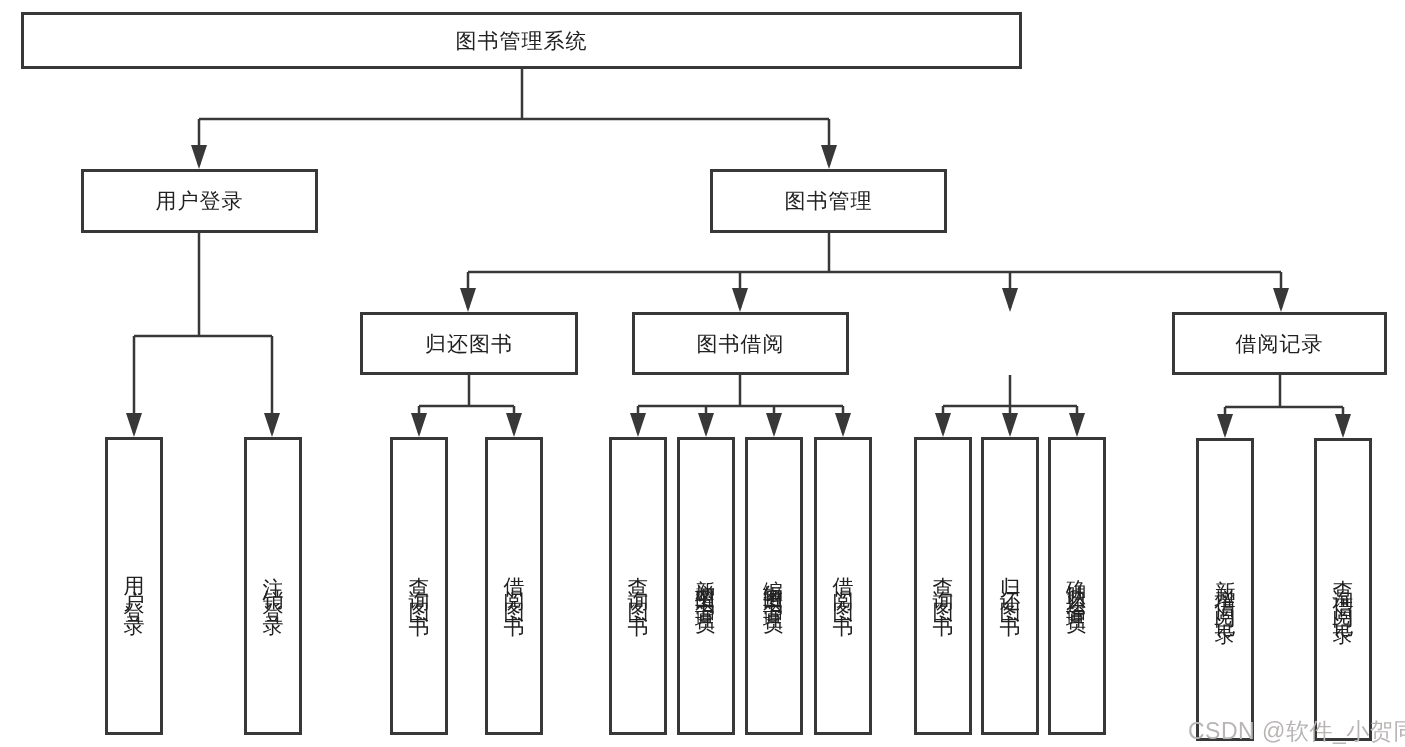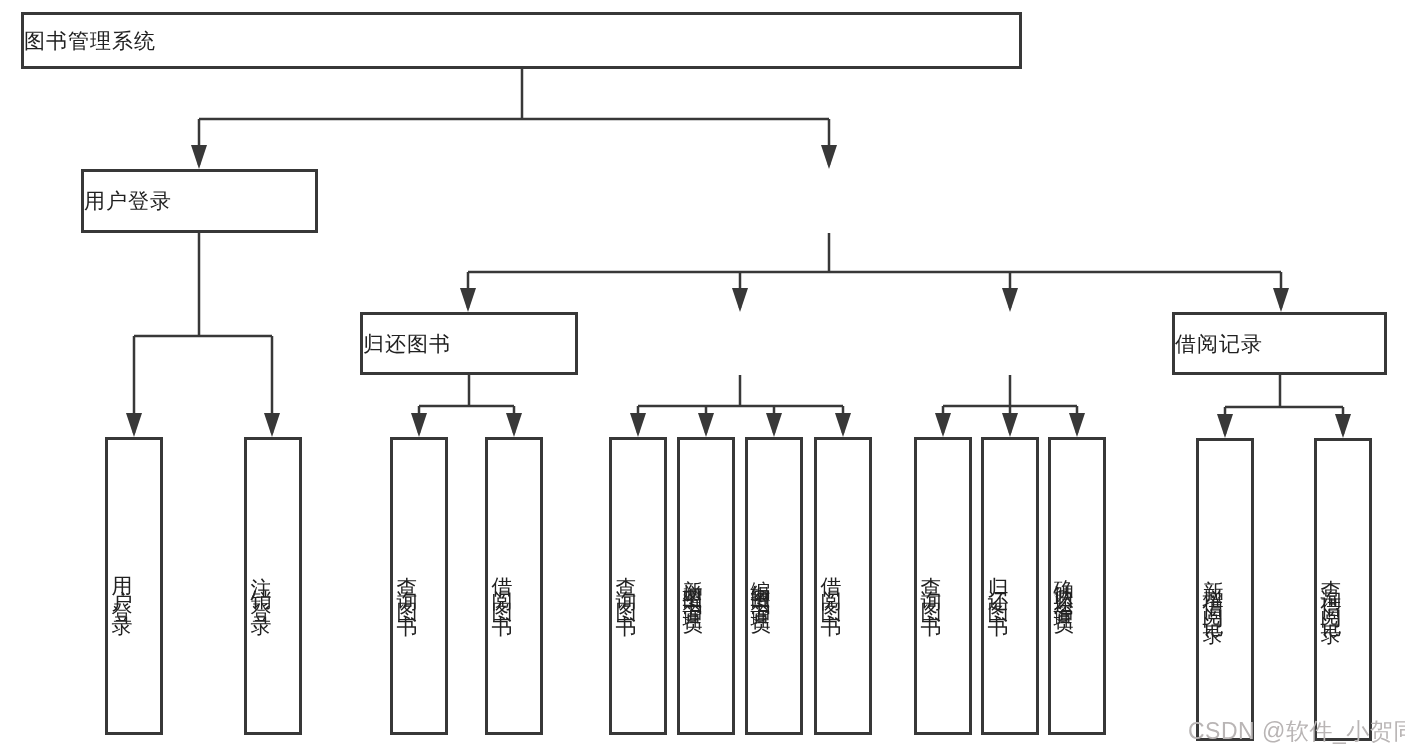--- a/index.html
+++ b/index.html
@@ -20,21 +20,21 @@
     width: 1405px; height: 747px;
     pointer-events: none;
   }
   .node {
     position: absolute;
     box-sizing: border-box;
     background: #ffffff;
     border: 3px solid #383838;
     display: flex;
     align-items: center;
-    justify-content: flex-start;
+    justify-content: center;
     color: #212121;
   }
   .h-box span {
     font-size: 21px;
     letter-spacing: 1px;
     white-space: nowrap;
   }
   .v-box span {
     writing-mode: vertical-rl;
     text-orientation: mixed;
@@ -98,23 +98,29 @@
     </g>
   </svg>
 
   <div class="node h-box" style="left:21px; top:12px; width:1001px; height:57px;">
     <span>图书管理系统</span>
   </div>
 
   <div class="node h-box" style="left:81px; top:169px; width:237px; height:64px;">
     <span>用户登录</span>
   </div>
+  <div class="node h-box" style="left:710px; top:169px; width:237px; height:64px;">
+    <span>图书管理</span>
+  </div>
 
   <div class="node h-box" style="left:360px; top:312px; width:218px; height:63px;">
     <span>归还图书</span>
+  </div>
+  <div class="node h-box" style="left:632px; top:312px; width:217px; height:63px;">
+    <span>图书借阅</span>
   </div>
   <div class="node h-box" style="left:1172px; top:312px; width:215px; height:63px;">
     <span>借阅记录</span>
   </div>
 
   <div class="node v-box sp-lg" style="left:105px; top:437px; width:58px; height:298px;">
     <span>用户登录</span>
   </div>
   <div class="node v-box sp-lg" style="left:244px; top:437px; width:58px; height:298px;">
     <span>注销登录</span>

